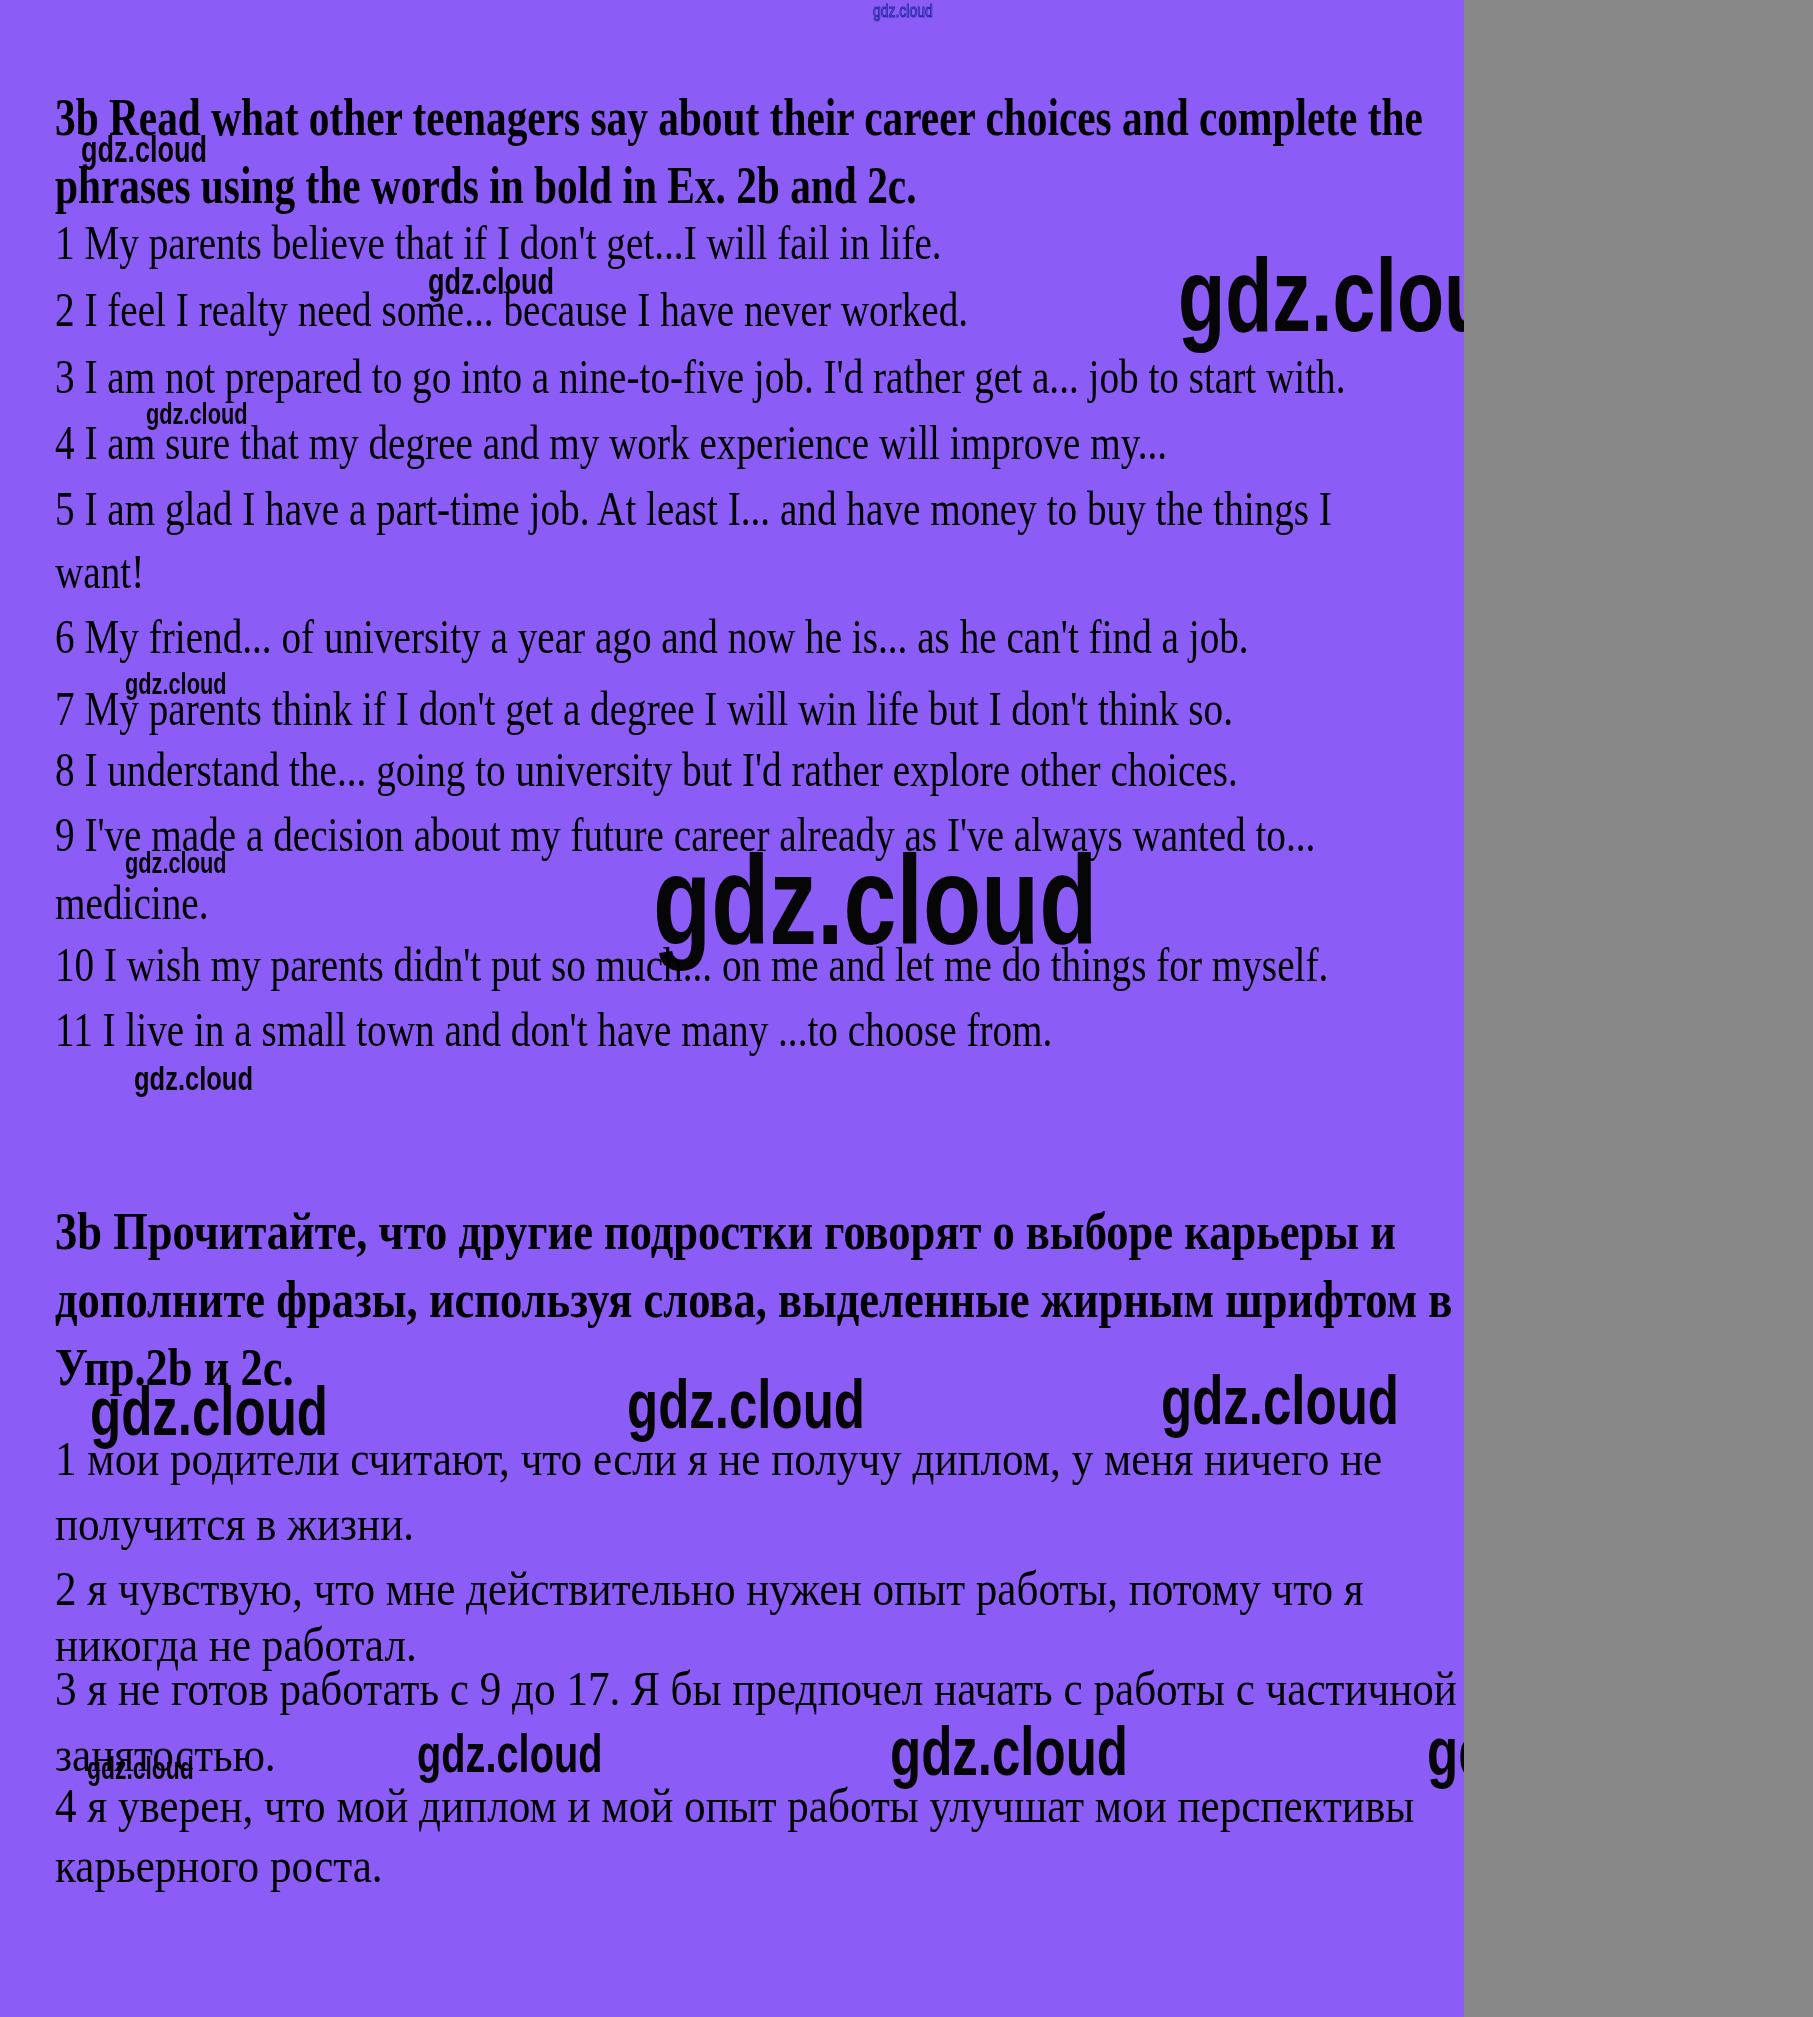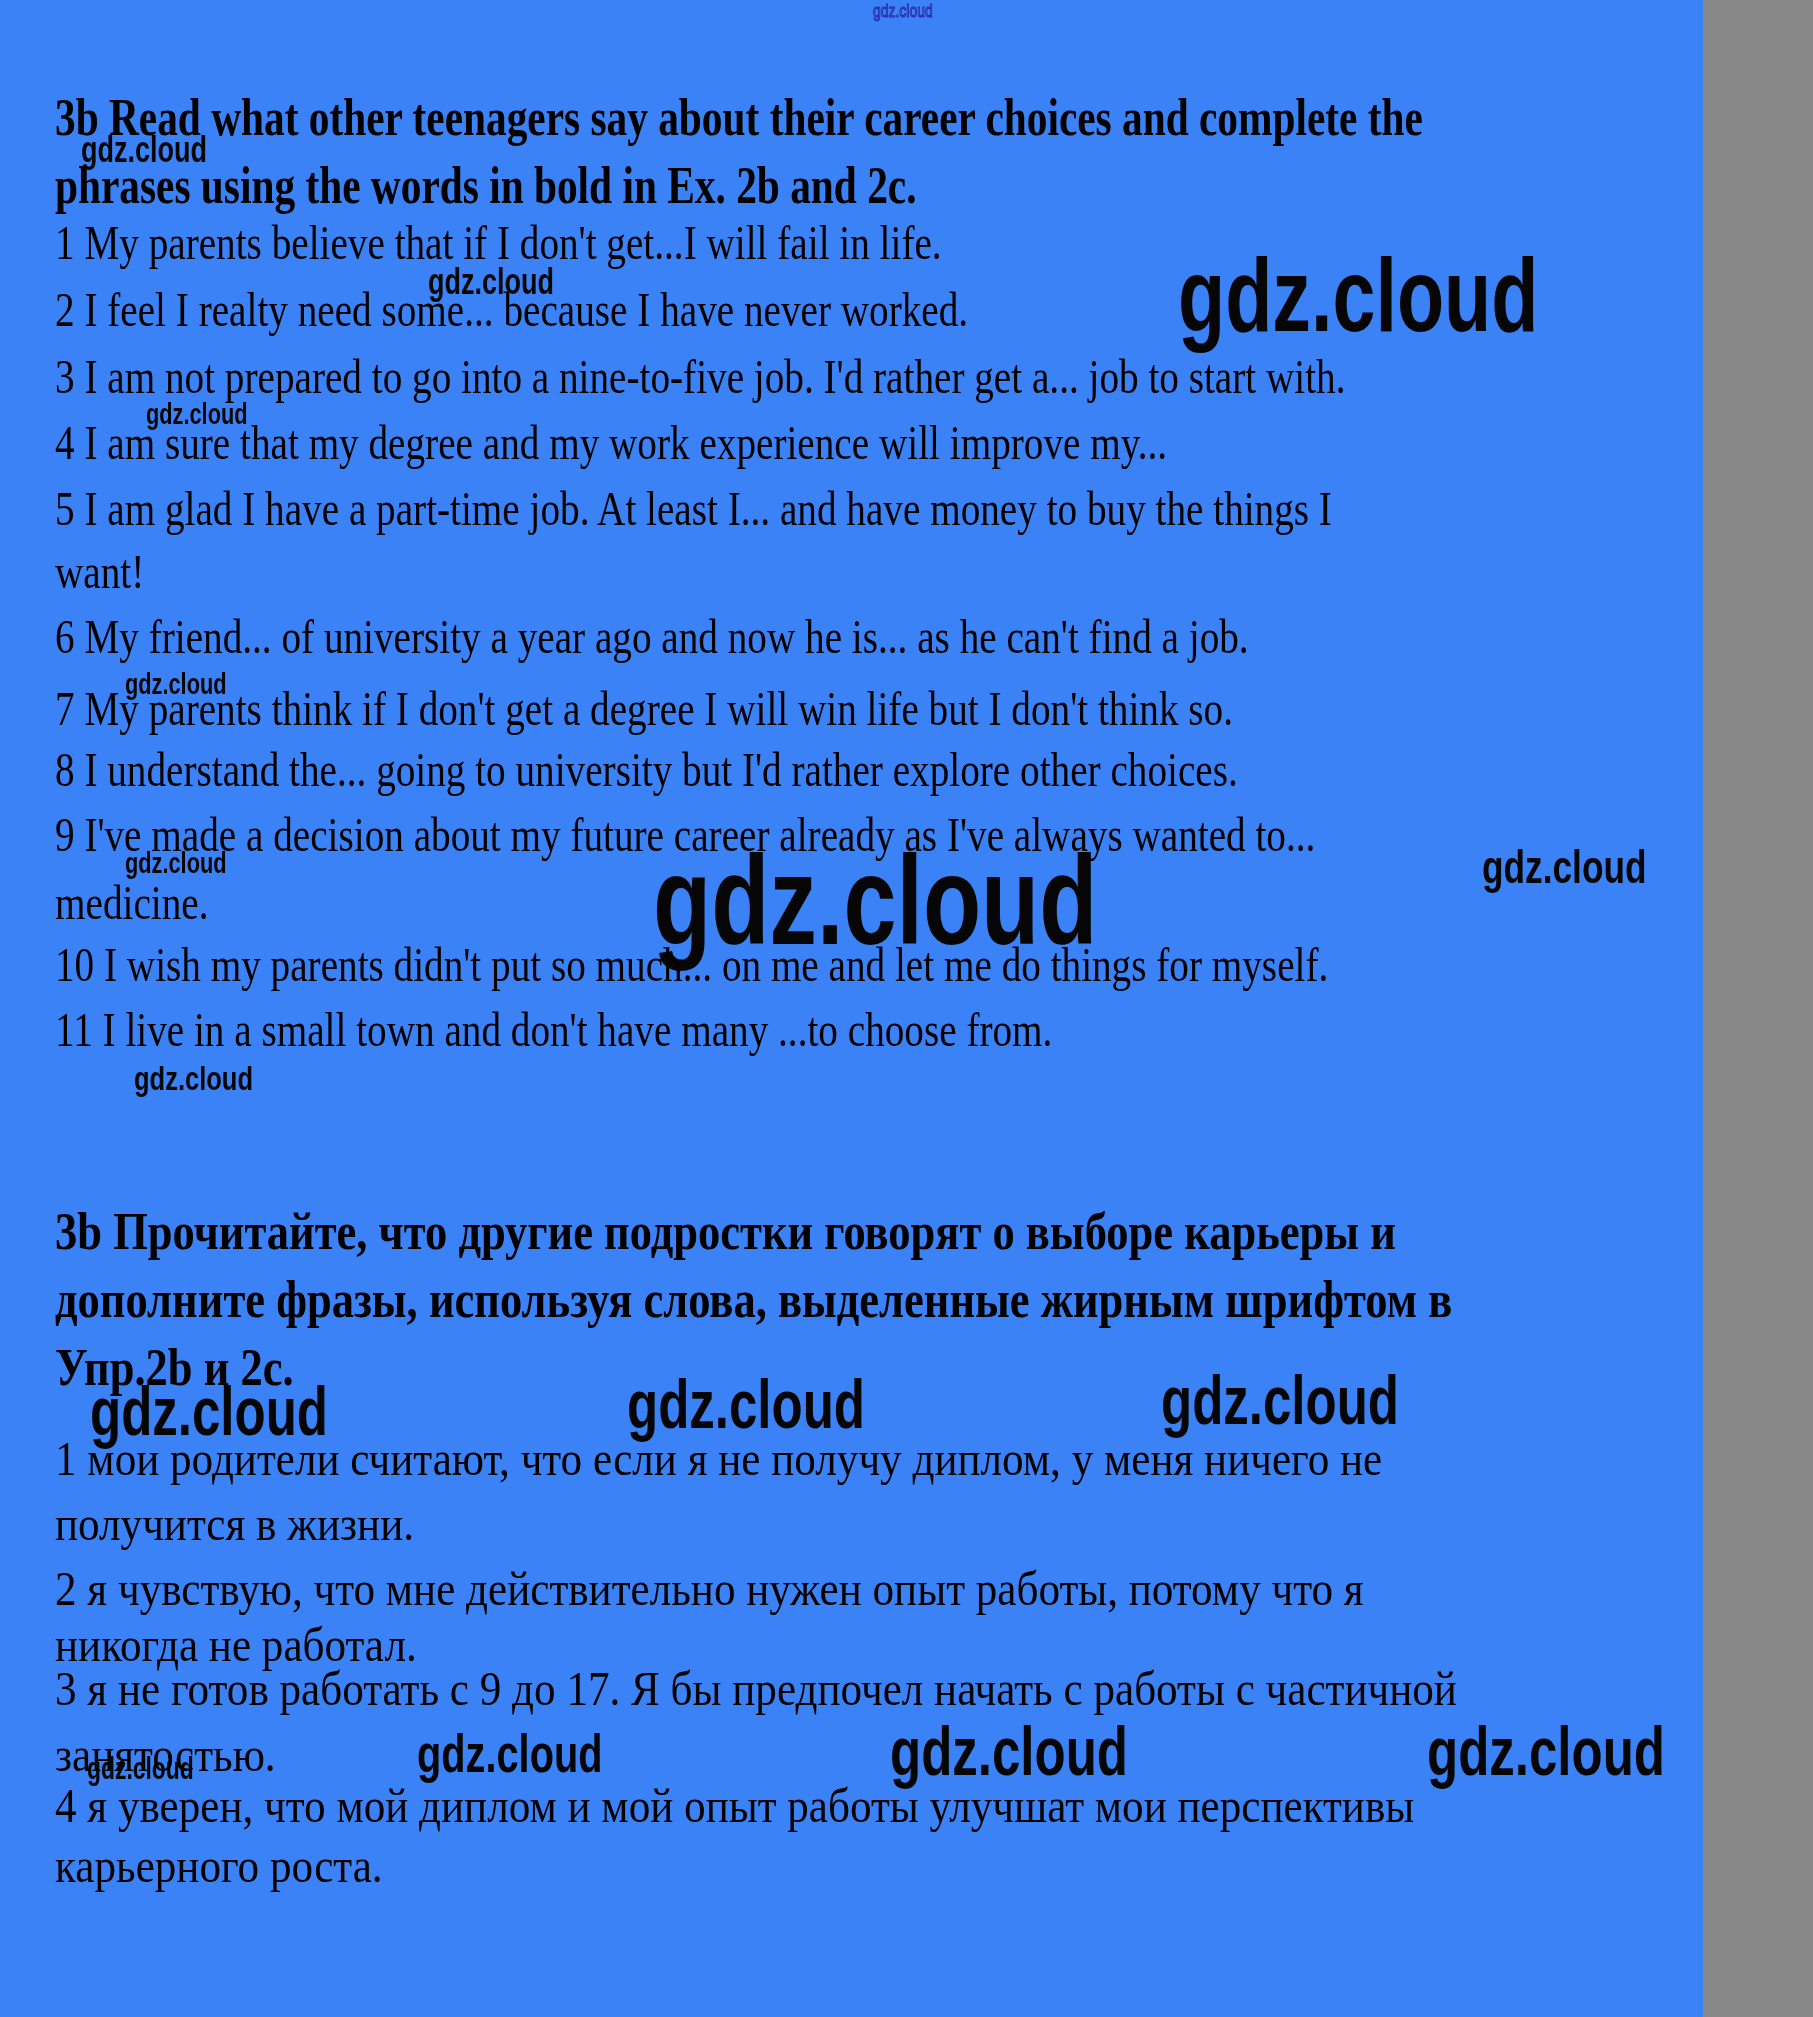--- a/index.html
+++ b/index.html
@@ -1,19 +1,19 @@
 <!DOCTYPE html>
 <html style="font-size:13.6px"><head>
 <meta charset="utf-8">
 <style>
   html,body{margin:0;padding:0;background:#888;}
   .page{
     position:relative;
-    width:1703px;height:2018px;
-    background:#3b82f6;
+    width:1464px;height:2018px;
+    background:#8b5cf6;
     overflow:hidden;
     font-family:"Liberation Serif",serif;
     color:#000;
   }
   .line{
     position:absolute;
     white-space:nowrap;
     font-size:49px;
     line-height:1.2;
     transform:scaleX(0.80);

